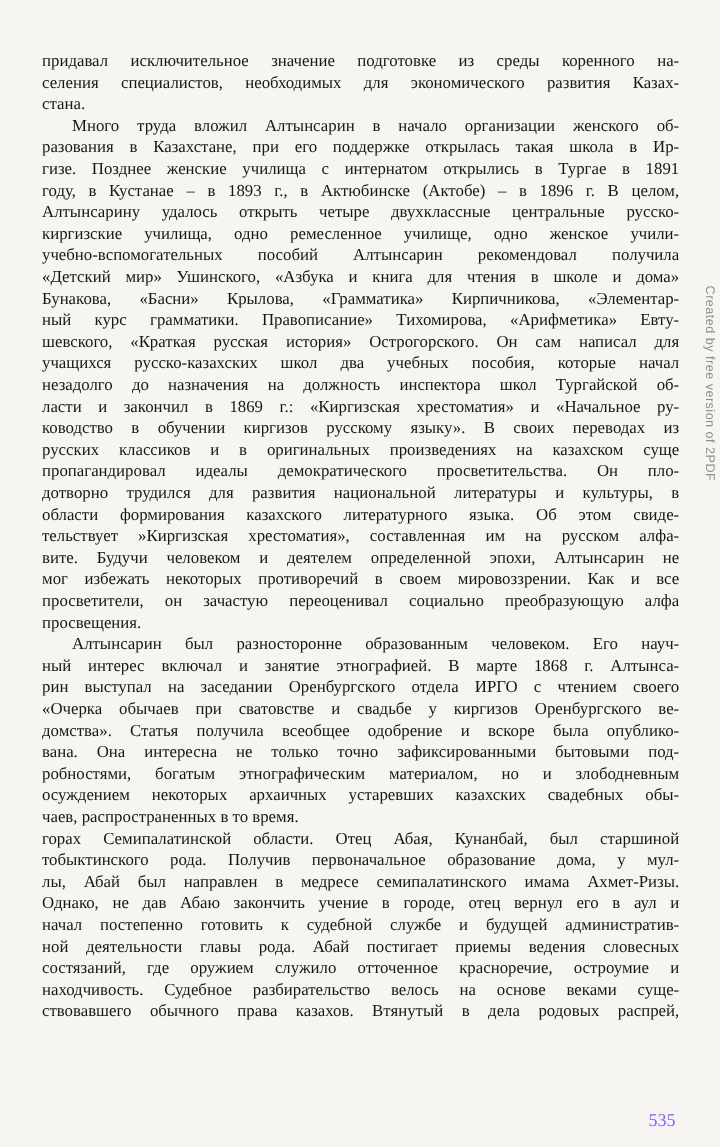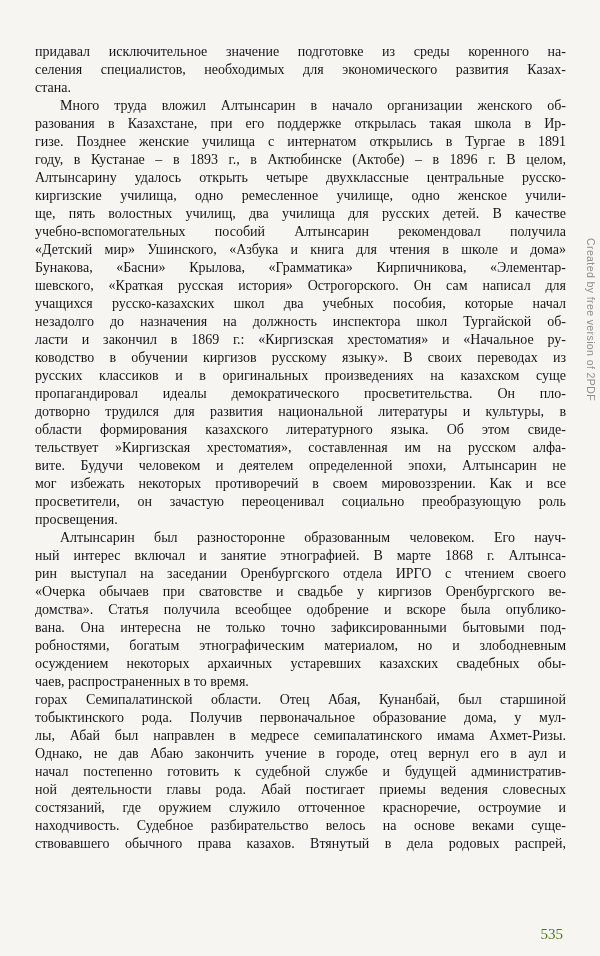--- a/index.html
+++ b/index.html
@@ -43,21 +43,21 @@
   }
   .line b {
     font-weight: bold;
   }
   .page-number {
     position: absolute;
     right: 37px;
     bottom: 13px;
     font-size: 15px;
     font-family: "Liberation Serif", serif;
-    color: #4d7c0f;
+    color: #8b5cf6;
   }
   .watermark {
     position: absolute;
     right: 3px;
     top: 238px;
     writing-mode: vertical-rl;
     font-family: "Liberation Sans", sans-serif;
     font-size: 10.5px;
     color: #8f8f8f;
     letter-spacing: 0.4px;
@@ -73,37 +73,37 @@
         <div class="line">селения специалистов, необходимых для экономического развития Казах-</div>
         <div class="line flush">стана.</div>
       </div>
       <div class="para">
         <div class="line indent">Много труда вложил Алтынсарин в начало организации женского об-</div>
         <div class="line">разования в Казахстане, при его поддержке открылась такая школа в Ир-</div>
         <div class="line">гизе. Позднее женские училища с интернатом открылись в Тургае в 1891</div>
         <div class="line">году, в Кустанае – в 1893 г., в Актюбинске (Актобе) – в 1896 г. В целом,</div>
         <div class="line">Алтынсарину удалось открыть четыре двухклассные центральные русско-</div>
         <div class="line">киргизские училища, одно ремесленное училище, одно женское учили-</div>
-        <div class="line">ще, пять волостных училищ, два училища для русских детей. В качестве</div>
         <div class="line">учебно-вспомогательных пособий Алтынсарин рекомендовал получила</div>
         <div class="line">«Детский мир» Ушинского, «Азбука и книга для чтения в школе и дома»</div>
         <div class="line">Бунакова, «Басни» Крылова, «Грамматика» Кирпичникова, «Элементар-</div>
+        <div class="line">ный курс грамматики. Правописание» Тихомирова, «Арифметика» Евту-</div>
         <div class="line">шевского, «Краткая русская история» Острогорского. Он сам написал для</div>
         <div class="line">учащихся русско-казахских школ два учебных пособия, которые начал</div>
         <div class="line">незадолго до назначения на должность инспектора школ Тургайской об-</div>
         <div class="line">ласти и закончил в 1869 г.: «Киргизская хрестоматия» и «Начальное ру-</div>
         <div class="line">ководство в обучении киргизов русскому языку». В своих переводах из</div>
         <div class="line">русских классиков и в оригинальных произведениях на казахском суще</div>
         <div class="line">пропагандировал идеалы демократического просветительства. Он пло-</div>
         <div class="line">дотворно трудился для развития национальной литературы и культуры, в</div>
         <div class="line">области формирования казахского литературного языка. Об этом свиде-</div>
         <div class="line">тельствует »Киргизская хрестоматия», составленная им на русском алфа-</div>
         <div class="line">вите. Будучи человеком и деятелем определенной эпохи, Алтынсарин не</div>
         <div class="line">мог избежать некоторых противоречий в своем мировоззрении. Как и все</div>
-        <div class="line">просветители, он зачастую переоценивал социально преобразующую роль</div>
+        <div class="line">просветители, он зачастую переоценивал социально преобразующую алфа</div>
         <div class="line flush">просвещения.</div>
       </div>
       <div class="para">
         <div class="line indent">Алтынсарин был разносторонне образованным человеком. Его науч-</div>
         <div class="line">ный интерес включал и занятие этнографией. В марте 1868 г. Алтынса-</div>
         <div class="line">рин выступал на заседании Оренбургского отдела ИРГО с чтением своего</div>
         <div class="line">«Очерка обычаев при сватовстве и свадьбе у киргизов Оренбургского ве-</div>
         <div class="line">домства». Статья получила всеобщее одобрение и вскоре была опублико-</div>
         <div class="line">вана. Она интересна не только точно зафиксированными бытовыми под-</div>
         <div class="line">робностями, богатым этнографическим материалом, но и злободневным</div>

